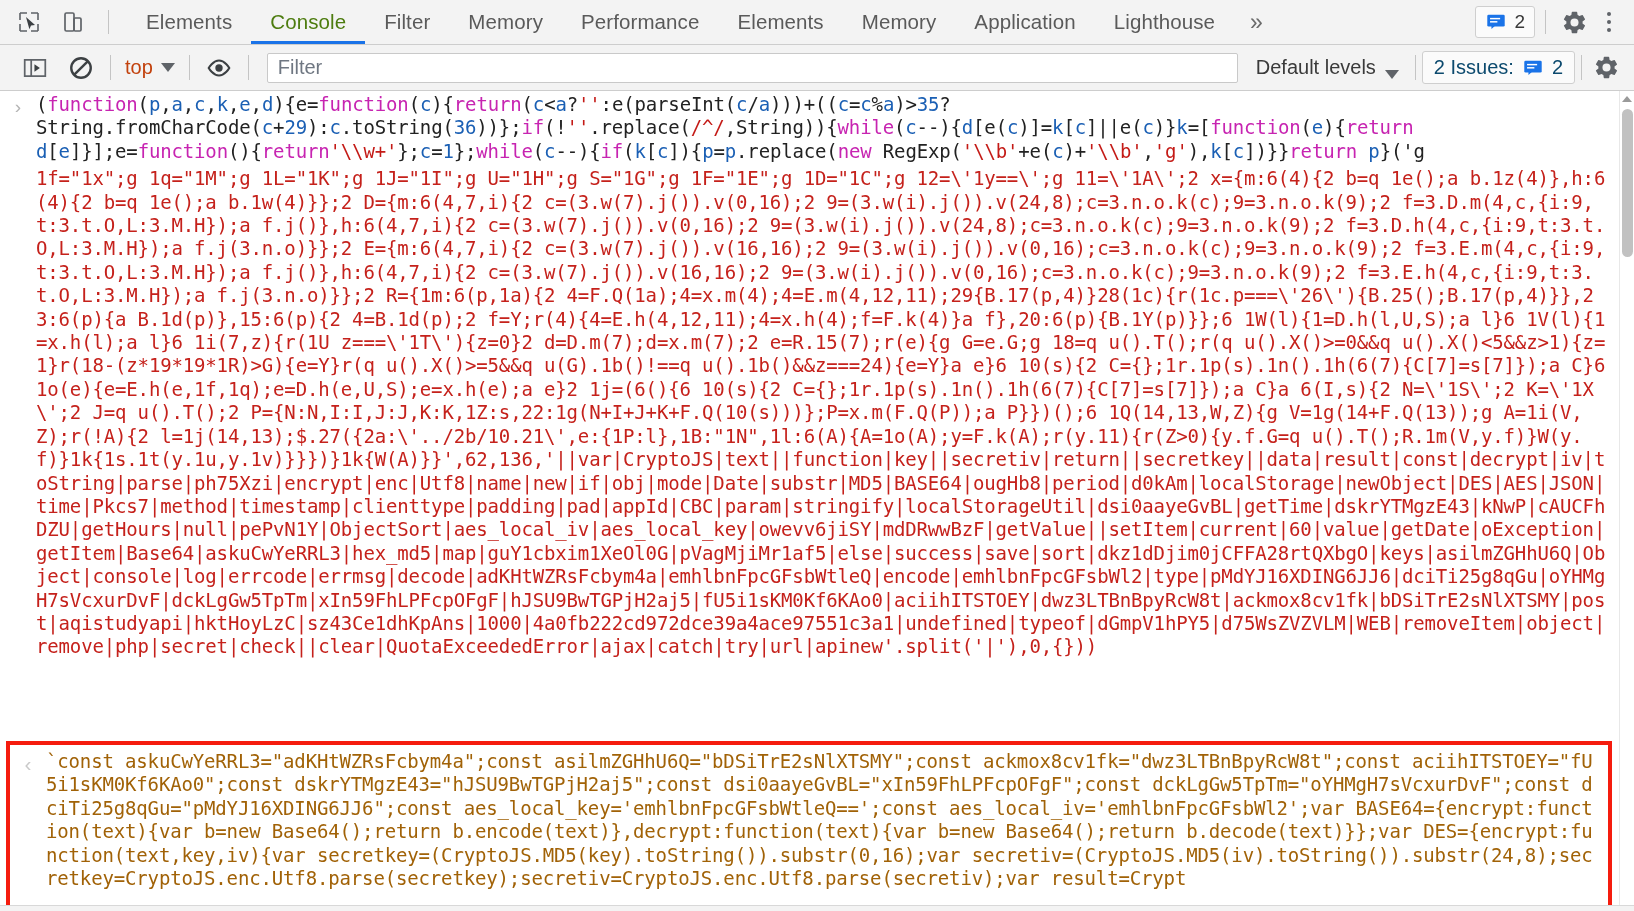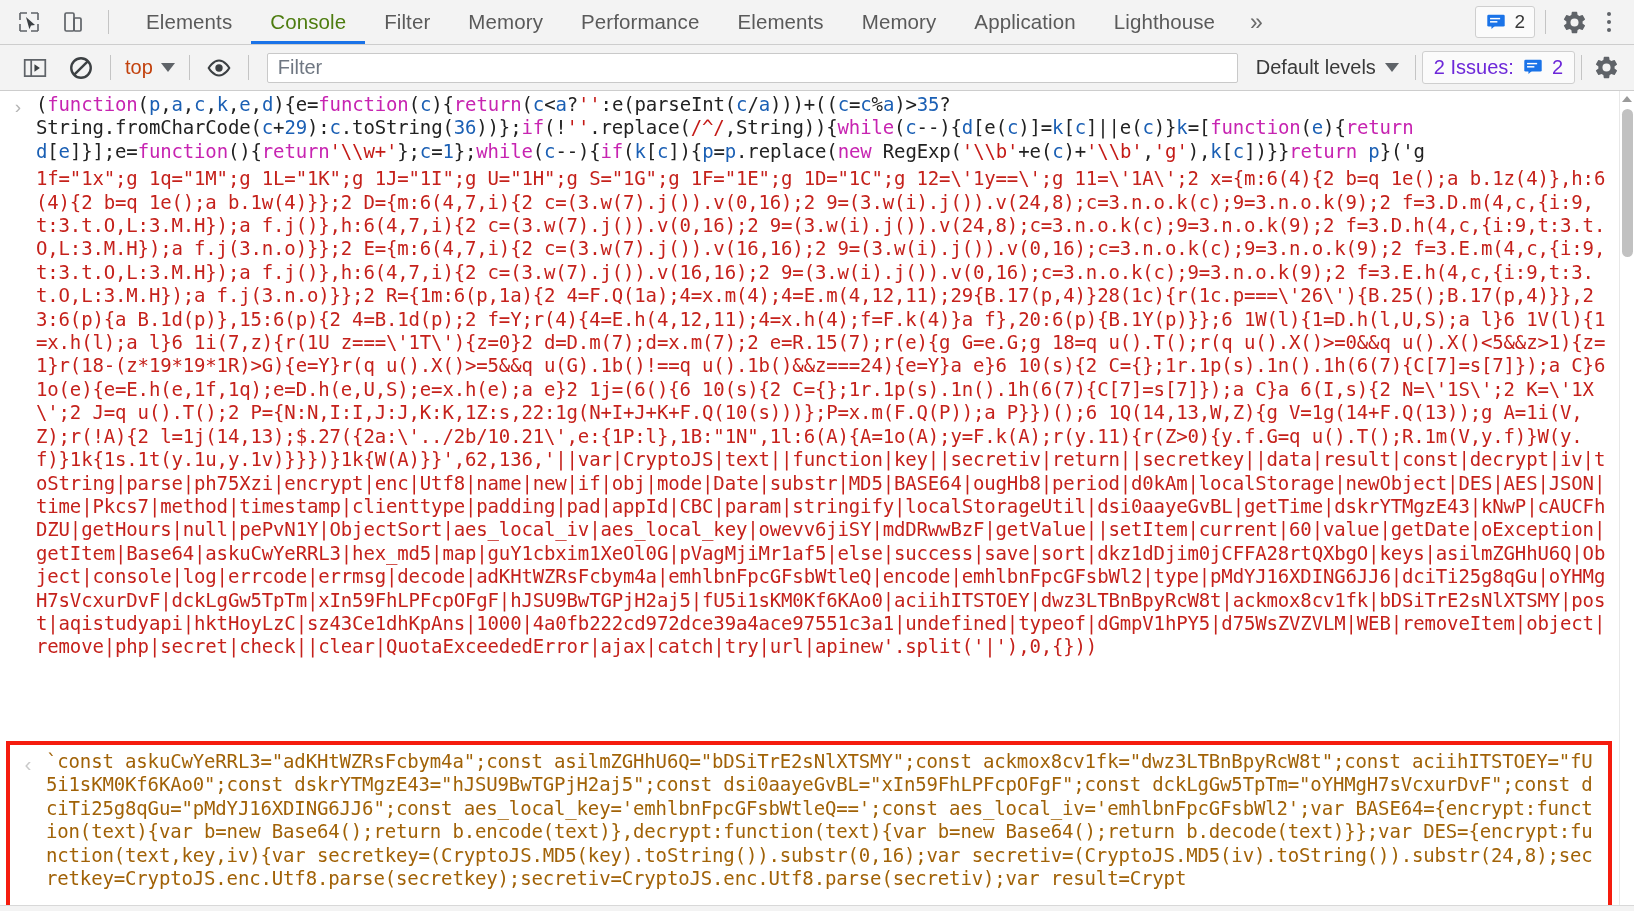--- a/index.html
+++ b/index.html
@@ -116,29 +116,29 @@
     margin: 0 8px 0 12px;
     padding: 0 10px;
     font-size: 20px;
     color: #6f7782;
     font-family: "Liberation Sans", sans-serif;
     outline: none;
     border-radius: 2px;
   }
   .filter-input::placeholder { color: #6f7782; opacity: 1; }
   .levels {
-    display: flex; align-items: center; gap: 9px;
+    display: flex; align-items: flex-end; gap: 9px;
     padding: 0 10px; cursor: pointer;
     font-size: 20px; color: #3a3a3a; white-space: nowrap;
   }
   .issues-chip2 {
-    display: flex; align-items: flex-start; gap: 8px;
+    display: flex; align-items: flex-end; gap: 8px;
     border: 1px solid #cfcfcf; border-radius: 3px;
     padding: 4px 11px; background: #fbfbfb;
-    cursor: pointer; font-size: 20px; color: #6d28d9; white-space: nowrap;
+    cursor: pointer; font-size: 20px; color: #0c4a6e; white-space: nowrap;
   }
 
   
   .console-body {
     flex: 1;
     position: relative;
     background: #ffffff;
     overflow: hidden;
   }
   .console-scroll {

